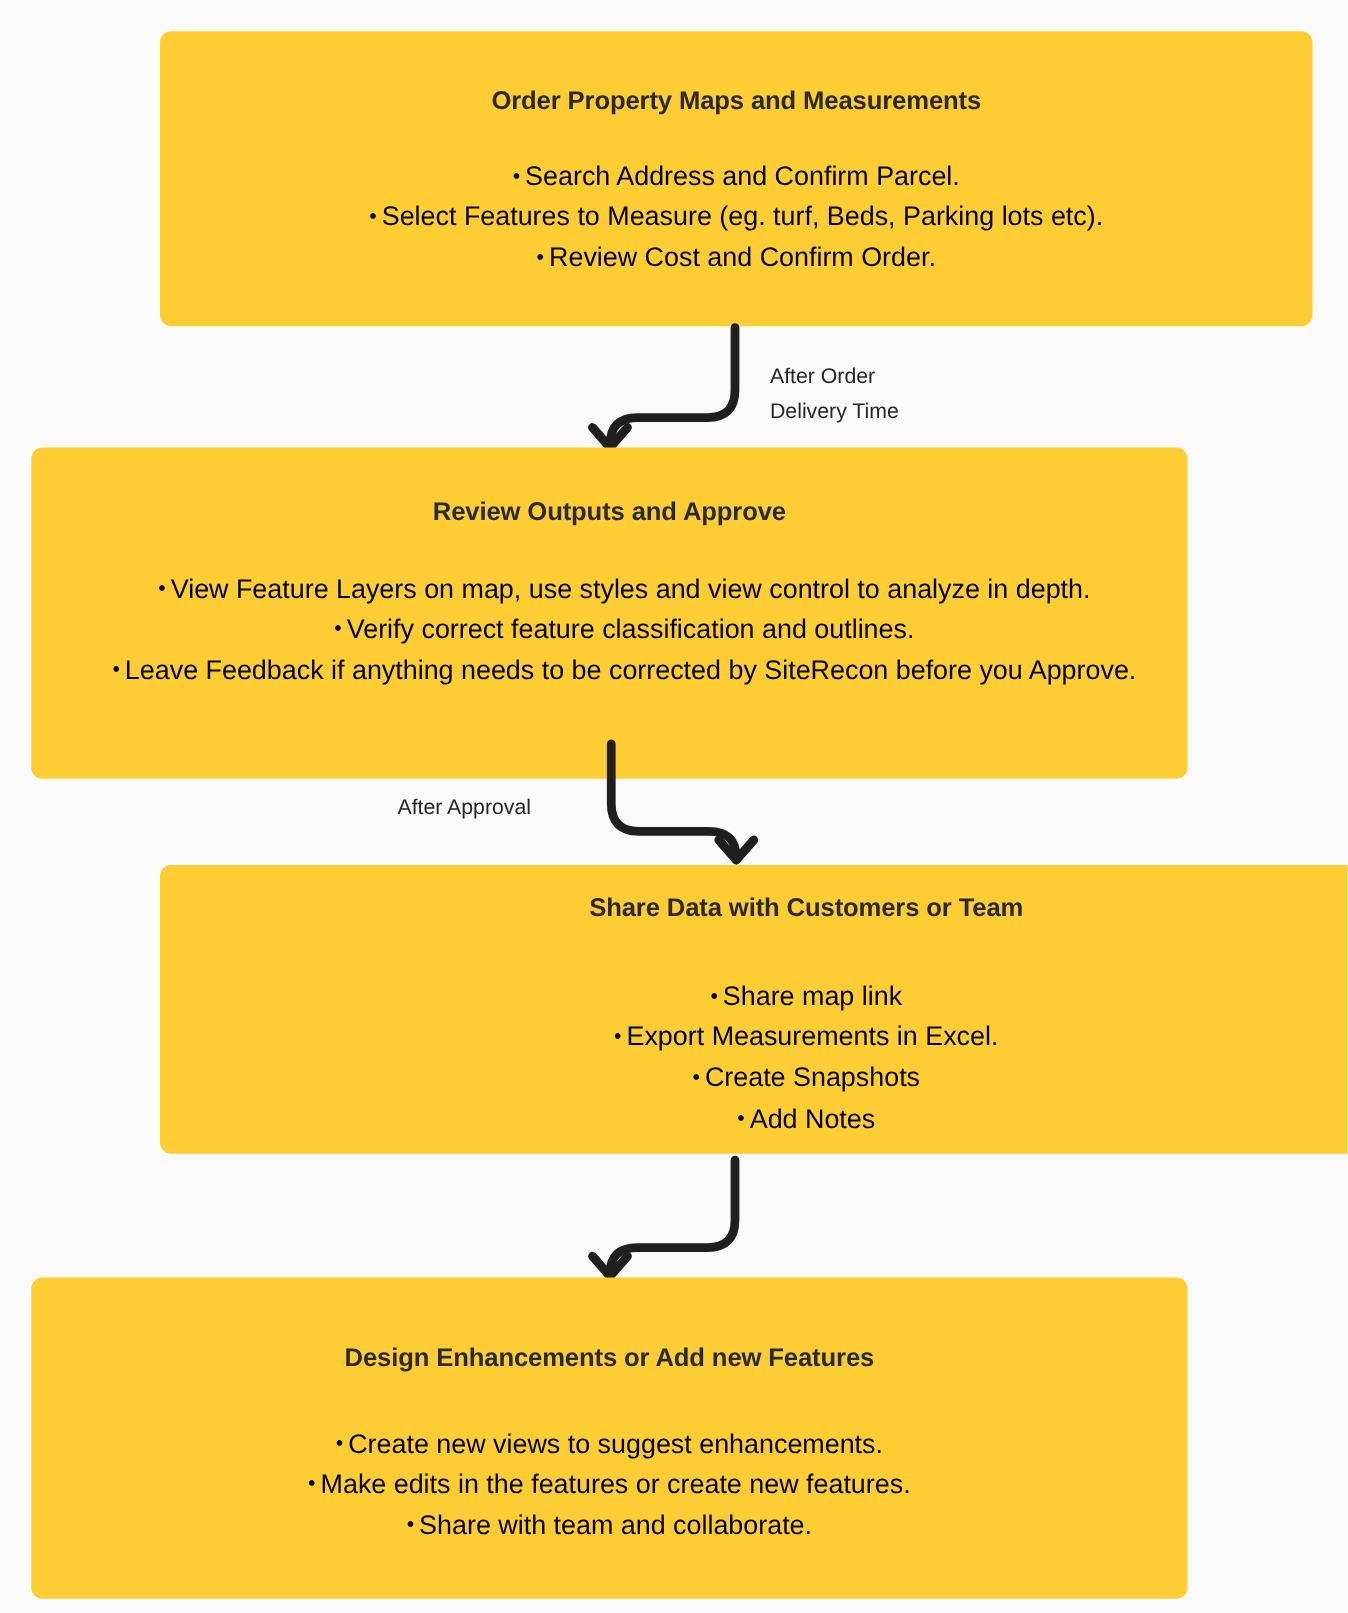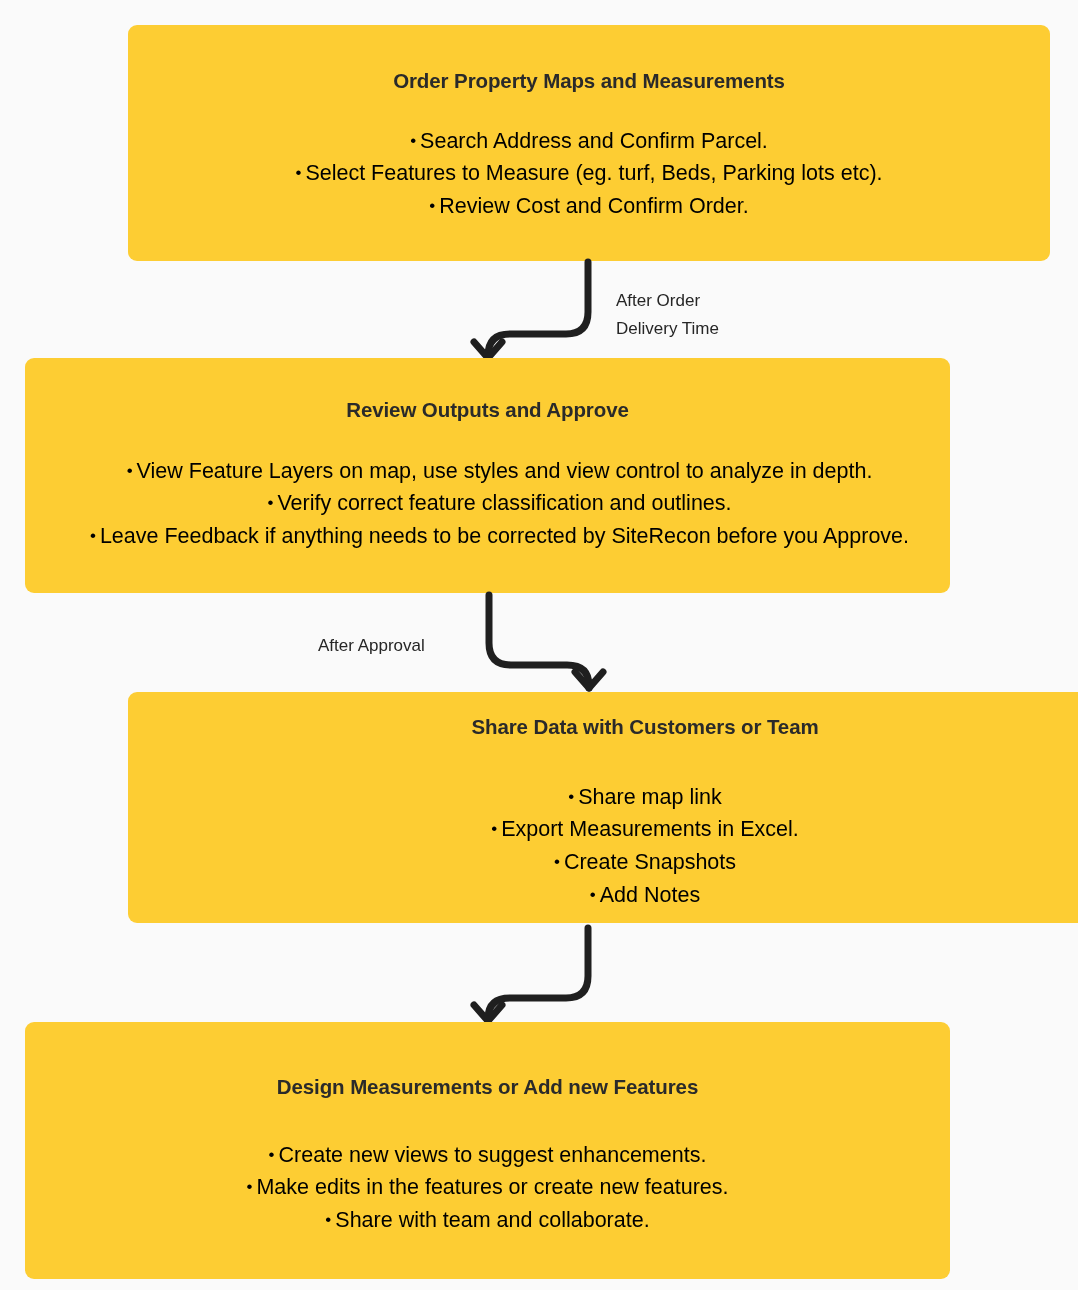--- a/index.html
+++ b/index.html
@@ -52,21 +52,21 @@
     white-space: nowrap;
   }
   .step-bullets li .bullet-dot {
     font-size: 17px;
     vertical-align: 2px;
     padding-right: 4px;
   }
 
   
   #box-1 { left: 128px; top: 25px;   width: 922px; height: 236px; }
-  #box-2 { left: 25px;  top: 358px;  width: 925px; height: 235px; }
+  #box-2 { left: 25px;  top: 358px;  width: 925px; height: 265px; }
   #box-3 { left: 128px; top: 692px;  width: 1034px; height: 231px; }
   #box-4 { left: 25px;  top: 1022px; width: 925px; height: 257px; }
 
   #box-1 .step-title { margin-top: 44px; }
   #box-1 .step-bullets { margin-top: 31px; }
 
   #box-2 .step-title { margin-top: 40px; }
   #box-2 .step-bullets { margin-top: 32px; margin-left: 24px; }
 
   #box-3 .step-title { margin-top: 23px; }
@@ -162,21 +162,21 @@
   </div>
 
   <div class="connector" id="connector-3">
     <svg width="130" height="95" viewBox="0 0 130 95">
       <path class="wire" d="M 118 0 L 118 48 Q 118 70 96 70 L 40 70 Q 18 70 18 91 L 18 93"></path>
       <path class="head" d="M 4 77 L 18 93 L 32 77"></path>
     </svg>
   </div>
 
   <div class="step-box" id="box-4">
-    <div class="step-title">Design Measurements or Add new Features</div>
+    <div class="step-title">Design Enhancements or Add new Features</div>
     <ul class="step-bullets">
       <li><span class="bullet-dot">•</span><span>Create new views to suggest enhancements.</span></li>
       <li><span class="bullet-dot">•</span><span>Make edits in the features or create new features.</span></li>
       <li><span class="bullet-dot">•</span><span>Share with team and collaborate.</span></li>
     </ul>
   </div>
 
 </div>
 
 </body></html>

